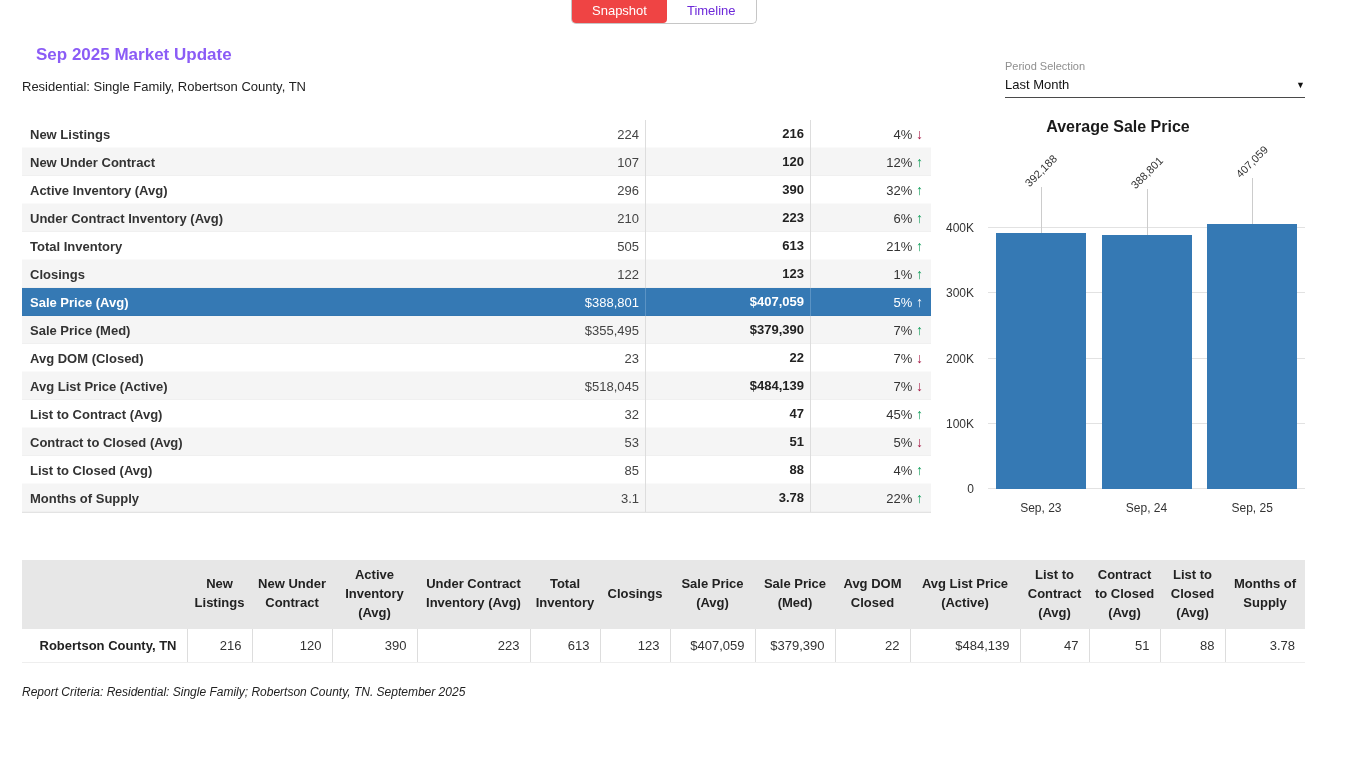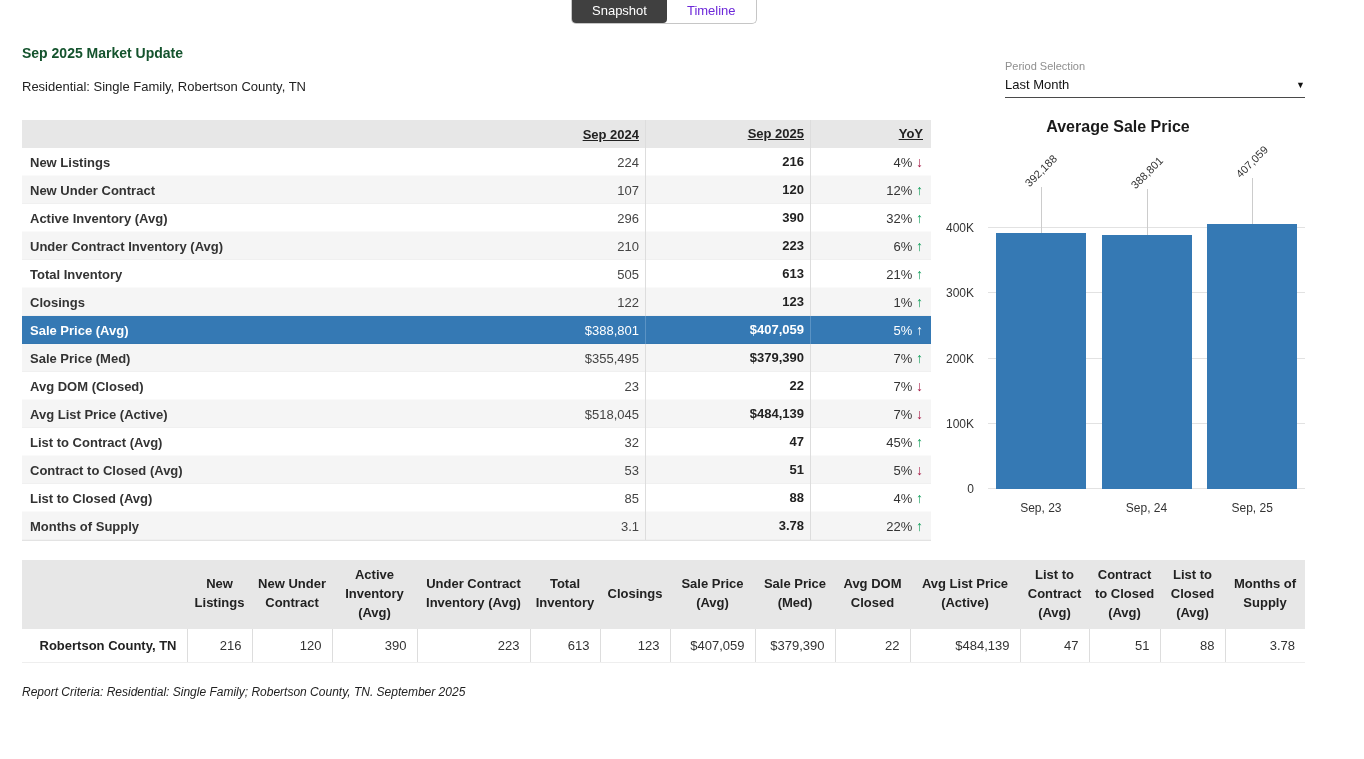--- a/index.html
+++ b/index.html
@@ -4,24 +4,24 @@
 <style>
   * { margin:0; padding:0; box-sizing:border-box; }
   html,body { background:#fff; }
   .page { position:relative; width:1364px; height:759px; background:#fff; overflow:hidden;
           font-family:"Liberation Sans", sans-serif; color:#222; }
 
   
   .tabbar { position:absolute; left:571px; top:0; height:24px; display:flex;
             border:1px solid #c6c6c6; border-top:none; border-radius:0 0 5px 5px; background:#fff; }
   .tab { padding:0 20px; line-height:22px; font-size:13px; color:#6d28d9; cursor:pointer; }
-  .tab.active { background:#404040; color:#fff; border-radius:0 0 4px 4px; }
-
-  
-  .title { position:absolute; left:22px; top:45px; font-size:14px; font-weight:bold; color:#14532d; }
+  .tab.active { background:#ef4444; color:#fff; border-radius:0 0 4px 4px; }
+
+  
+  .title { position:absolute; left:36px; top:45px; font-size:17px; font-weight:bold; color:#8b5cf6; }
   .subtitle { position:absolute; left:22px; top:79px; font-size:13px; color:#222; }
 
   
   .period { position:absolute; left:1005px; top:60px; width:300px; }
   .period-label { font-size:11px; color:#8f8f8f; margin-bottom:5px; }
   .period-value-row { display:flex; align-items:center; justify-content:space-between;
                       border-bottom:1px solid #4a4a4a; padding-bottom:5px; cursor:pointer; }
   .period-value { font-size:13px; color:#111; }
   .caret { font-size:9px; color:#111; }
 
@@ -86,26 +86,20 @@
 
   <div class="period">
     <div class="period-label">Period Selection</div>
     <div class="period-value-row">
       <span class="period-value">Last Month</span>
       <span class="caret">▼</span>
     </div>
   </div>
 
   <div class="mtable">
-    <div class="mrow mhead">
-      <div class="c-label"></div>
-      <div class="c-prev" style="font-weight:bold;color:#222">Sep 2024</div>
-      <div class="c-curr">Sep 2025</div>
-      <div class="c-yoy" style="font-weight:bold;color:#222">YoY</div>
-    </div>
     <div class="mbody">
 
       <div class="mrow">
         <div class="c-label">New Listings</div>
         <div class="c-prev">224</div>
         <div class="c-curr">216</div>
         <div class="c-yoy"><span>4%</span> <span class="arrow" style="color: rgb(168, 30, 73);">↓</span></div>
       </div>
 
       <div class="mrow">

